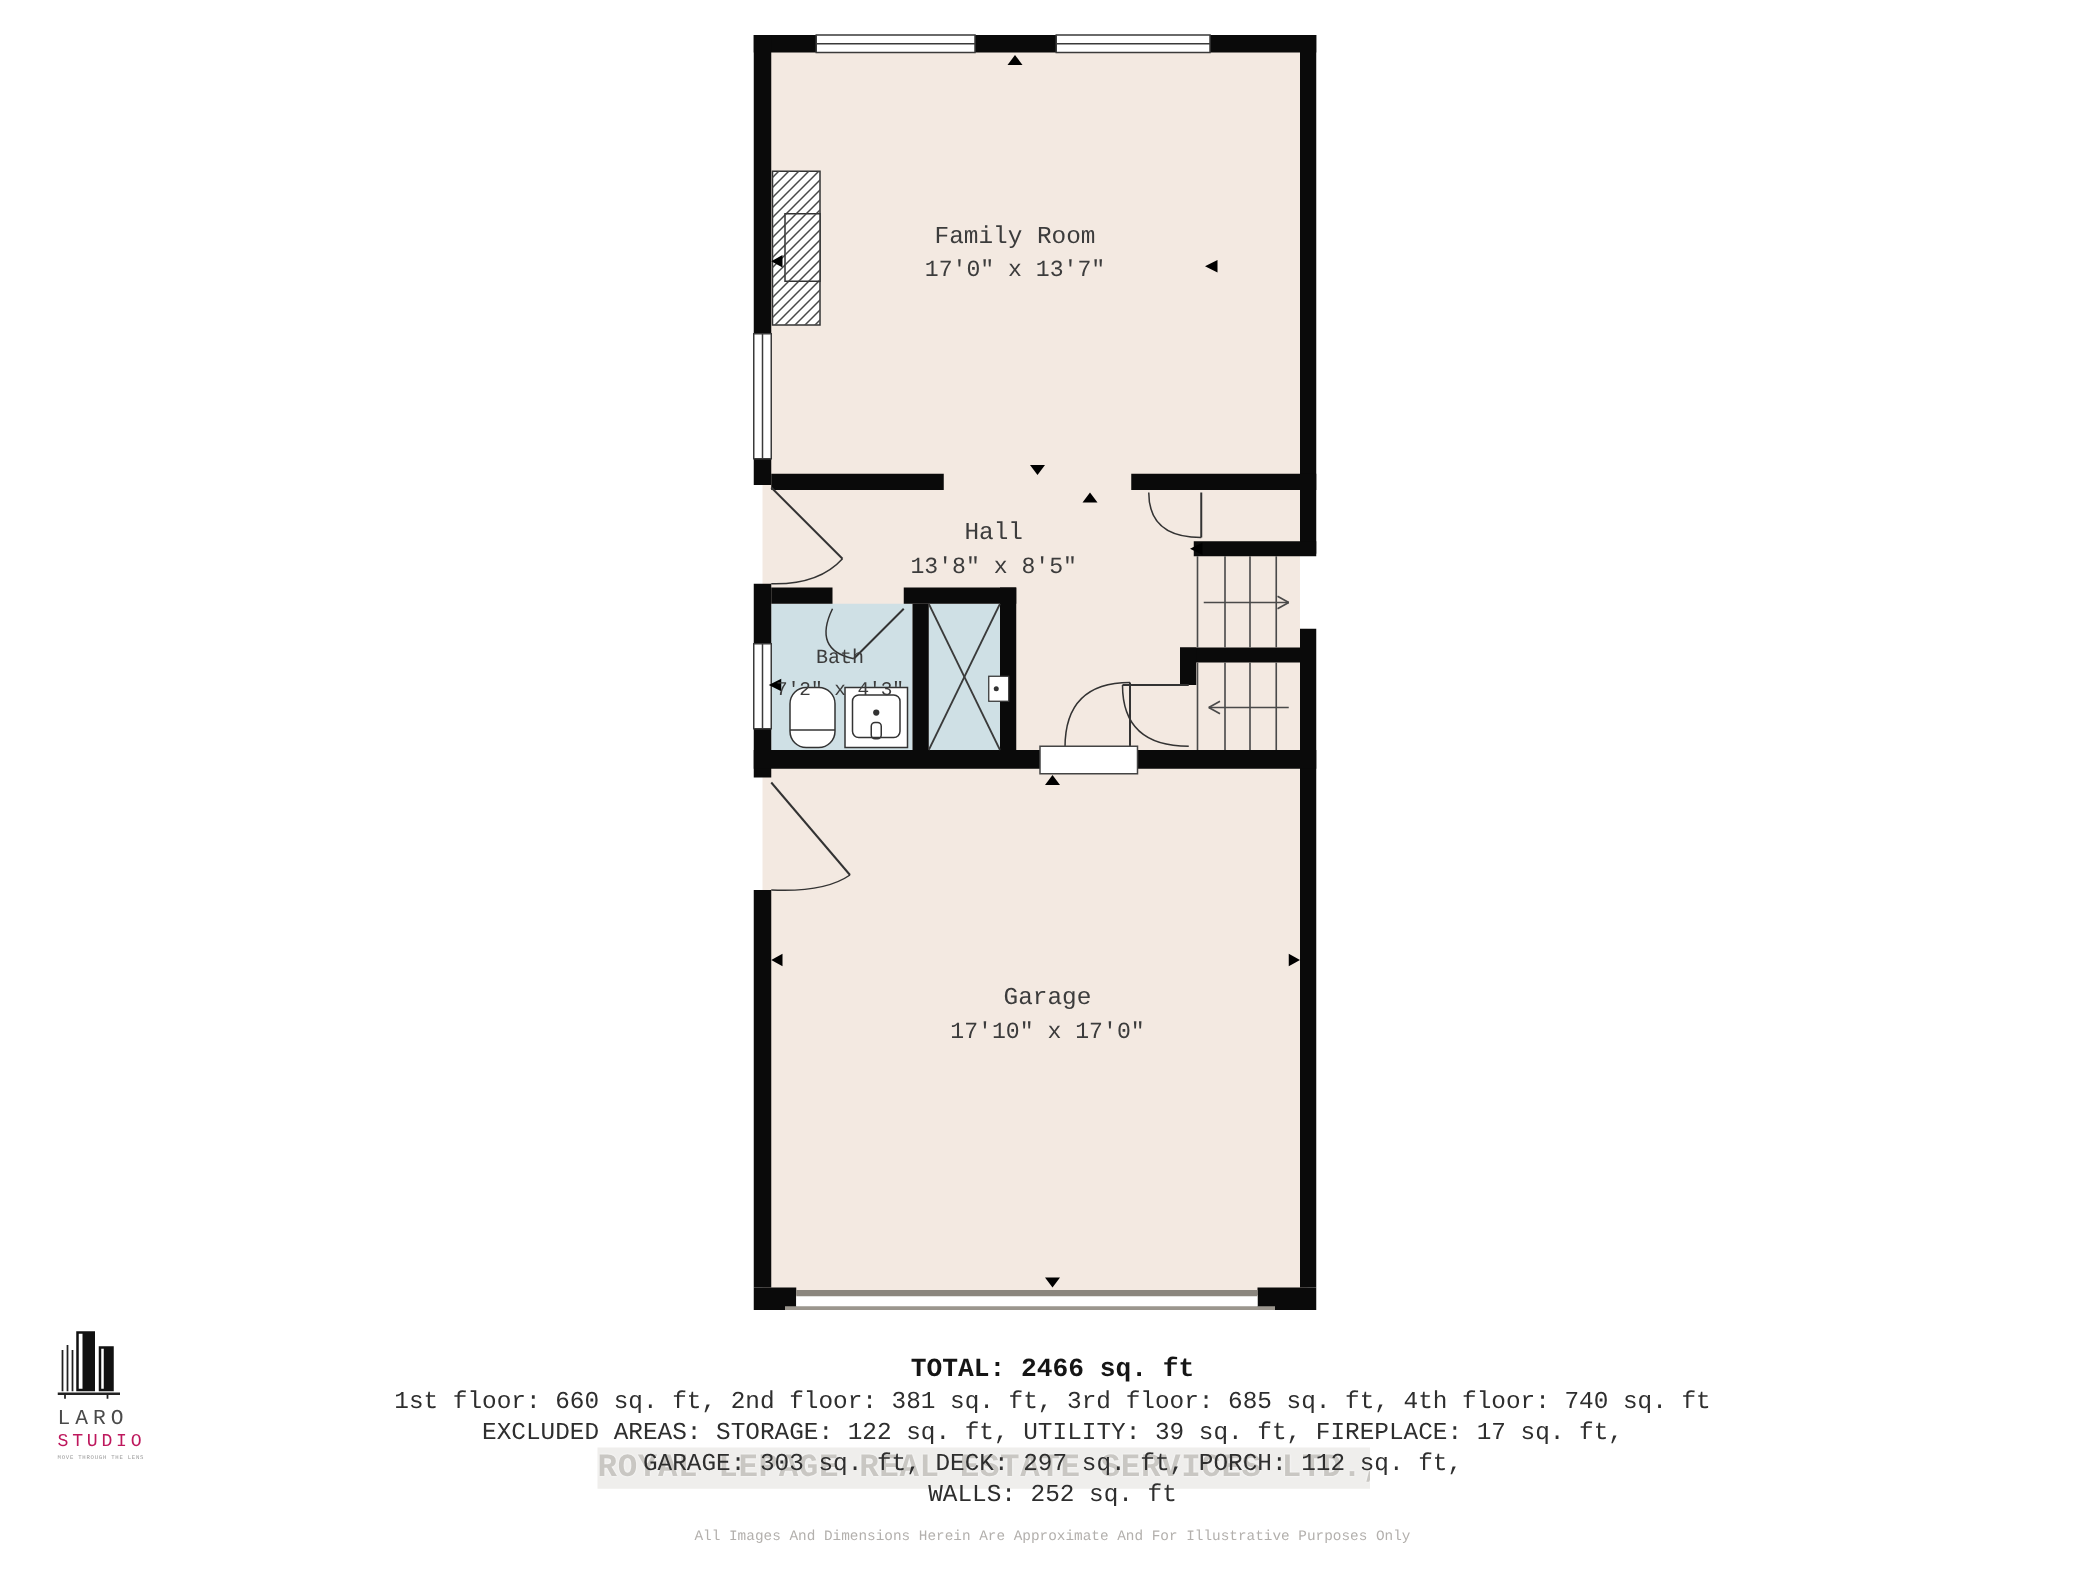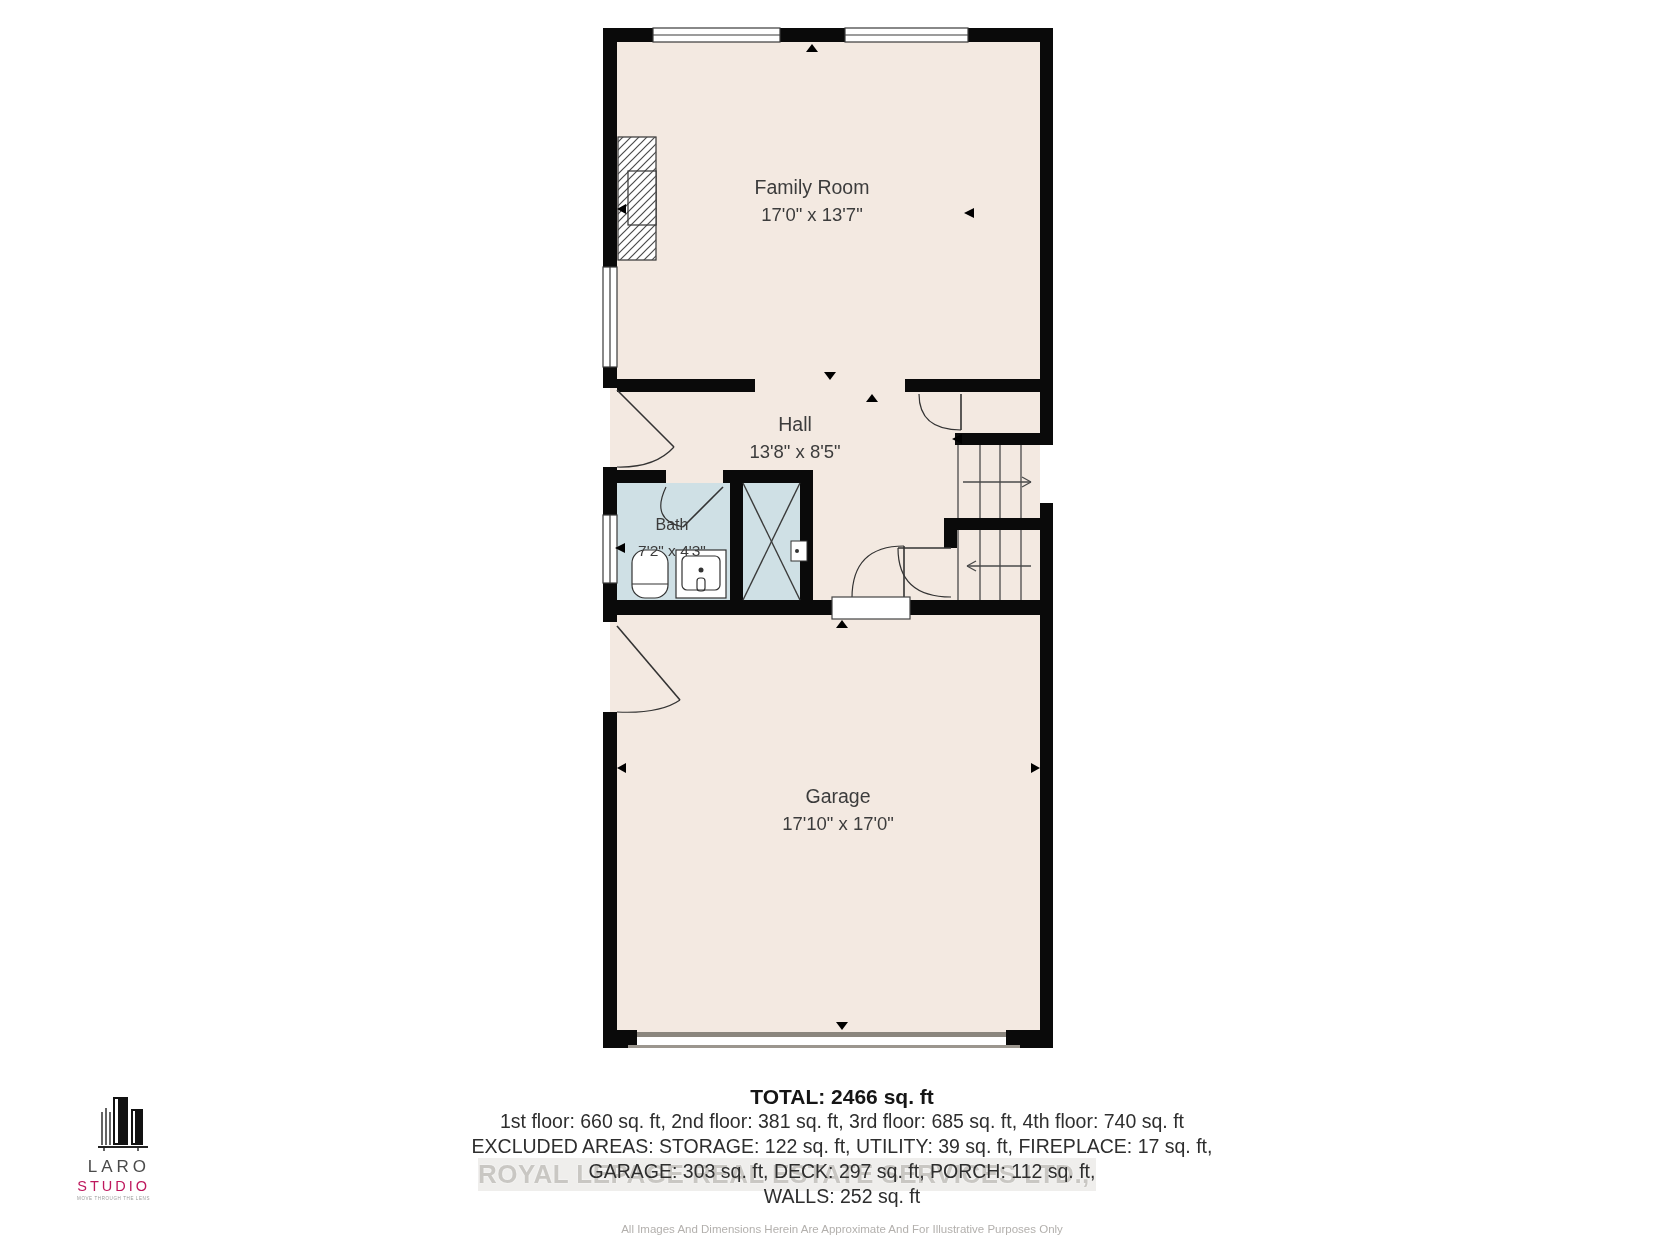--- a/index.html
+++ b/index.html
@@ -1,32 +1,32 @@
 <!DOCTYPE html>
 <html><head>
 <meta charset="utf-8">
 <style>
   html,body{margin:0;padding:0;background:#ffffff;}
   .page{position:relative;width:1680px;height:1260px;background:#ffffff;overflow:hidden;
-        font-family:Liberation Sans, sans-serif;}
+        font-family:Liberation Mono, monospace;}
   .plan-svg{position:absolute;left:0;top:0;z-index:0;}
   .room-name{font-size:19.5px;fill:#3c3c3c;}
   .room-dims{font-size:18.5px;fill:#3c3c3c;}
   .room-name-sm{font-size:16px;fill:#3c3c3c;}
   .room-dims-sm{font-size:15.5px;fill:#3c3c3c;}
   .watermark{position:absolute;left:478px;top:1158px;width:618px;height:33px;z-index:1;
              background:#efeeec;color:#c9c7c3;font-size:26px;font-weight:bold;
              line-height:33px;text-align:center;white-space:nowrap;overflow:hidden;
              letter-spacing:0.5px;text-shadow:0 0 2px #ffffff;}
   .summary{position:absolute;left:0;top:1084px;width:1684px;z-index:2;text-align:center;
            color:#2e2e2e;font-size:19.5px;line-height:25px;}
   .summary .total{font-weight:bold;font-size:21px;color:#151515;}
   .disclaimer{position:absolute;left:0;top:1223px;width:1684px;z-index:2;text-align:center;
               color:#b3b0ad;font-size:11.5px;}
-  .logo{position:absolute;left:46px;top:1094px;width:104px;z-index:2;text-align:right;}
+  .logo{position:absolute;left:46px;top:1062px;width:104px;z-index:2;text-align:left;}
   .logo .l1{font-size:17px;letter-spacing:4px;color:#4a4a4a;margin-top:1px;}
   .logo .l2{font-size:14.5px;letter-spacing:3px;color:#be185d;margin-top:1px;}
   .logo .l3{font-size:4.5px;letter-spacing:0.6px;color:#9a9a9a;margin-top:2px;}
 </style>
 </head>
 <body>
 
 <div class="page">
 
 <svg class="plan-svg" width="1680" height="1260" viewBox="0 0 1680 1260">

